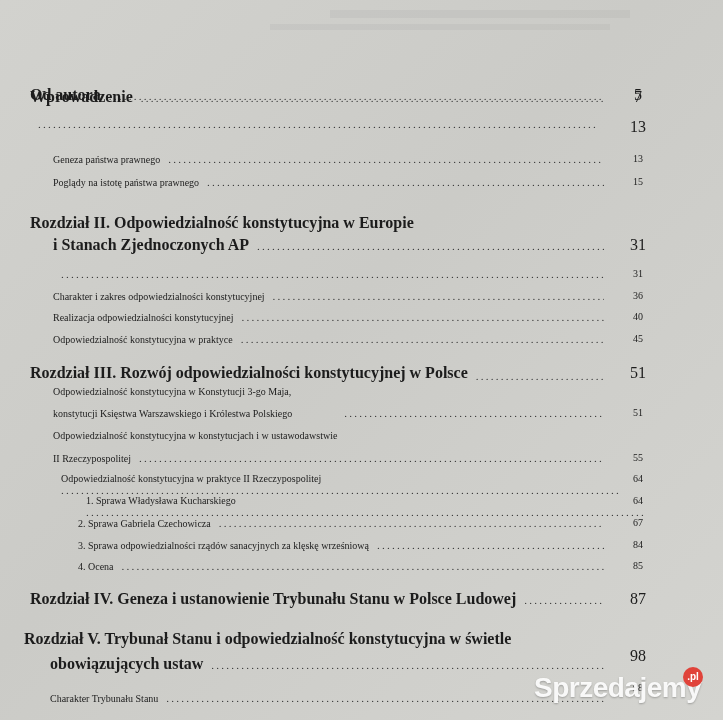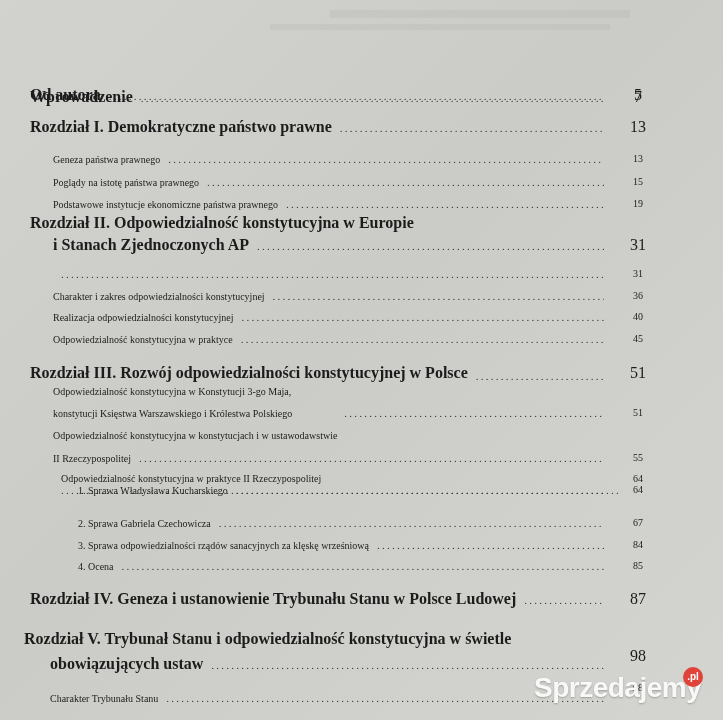--- a/index.html
+++ b/index.html
@@ -66,39 +66,33 @@
     <span class="page-num" style="left:588px">5</span>
   </div>
 
   <div class="row chapter" style="left:30px;top:88px;width:580px;">
     <span class="label">Wprowadzenie</span>
     <span class="dots"></span>
     <span class="page-num" style="left:588px">7</span>
   </div>
 
   <div class="row chapter" style="left:30px;top:118px;width:580px;">
-    <span class="label">Rozdział I. Demokratyczne państwo prawne</span>
     <span class="dots"></span>
     <span class="page-num" style="left:588px">13</span>
   </div>
 
   <div class="row section" style="left:53px;top:153px;width:557px;">
     <span class="label">Geneza państwa prawnego</span>
     <span class="dots"></span>
     <span class="page-num" style="left:565px">13</span>
   </div>
   <div class="row section" style="left:53px;top:176px;width:557px;">
     <span class="label">Poglądy na istotę państwa prawnego</span>
     <span class="dots"></span>
     <span class="page-num" style="left:565px">15</span>
-  </div>
-  <div class="row section" style="left:53px;top:198px;width:557px;">
-    <span class="label">Podstawowe instytucje ekonomiczne państwa prawnego</span>
-    <span class="dots"></span>
-    <span class="page-num" style="left:565px">19</span>
   </div>
 
   <div class="cont chapter" style="left:30px;top:211px;top:214px;">Rozdział II. Odpowiedzialność konstytucyjna w Europie</div>
   <div class="row chapter" style="left:53px;top:236px;width:557px;">
     <span class="label">i Stanach Zjednoczonych AP</span>
     <span class="dots"></span>
     <span class="page-num" style="left:565px">31</span>
   </div>
 
   <div class="row section" style="left:53px;top:268px;width:557px;">
@@ -140,21 +134,21 @@
     <span class="dots"></span>
     <span class="page-num" style="left:565px">55</span>
   </div>
 
   <div class="row section" style="left:53px;top:473px;width:557px;flex-direction:column;">
     <span class="label">Odpowiedzialność konstytucyjna w praktyce II Rzeczypospolitej</span>
     <span class="dots"></span>
     <span class="page-num" style="left:565px">64</span>
   </div>
 
-  <div class="row section" style="left:78px;top:484px;width:532px;">
+  <div class="row section" style="left:78px;top:495px;width:532px;flex-direction:column;">
     <span class="label">1. Sprawa Władysława Kucharskiego</span>
     <span class="dots"></span>
     <span class="page-num" style="left:540px">64</span>
   </div>
   <div class="row section" style="left:78px;top:517px;width:532px;">
     <span class="label">2. Sprawa Gabriela Czechowicza</span>
     <span class="dots"></span>
     <span class="page-num" style="left:540px">67</span>
   </div>
   <div class="row section" style="left:78px;top:539px;width:532px;">

